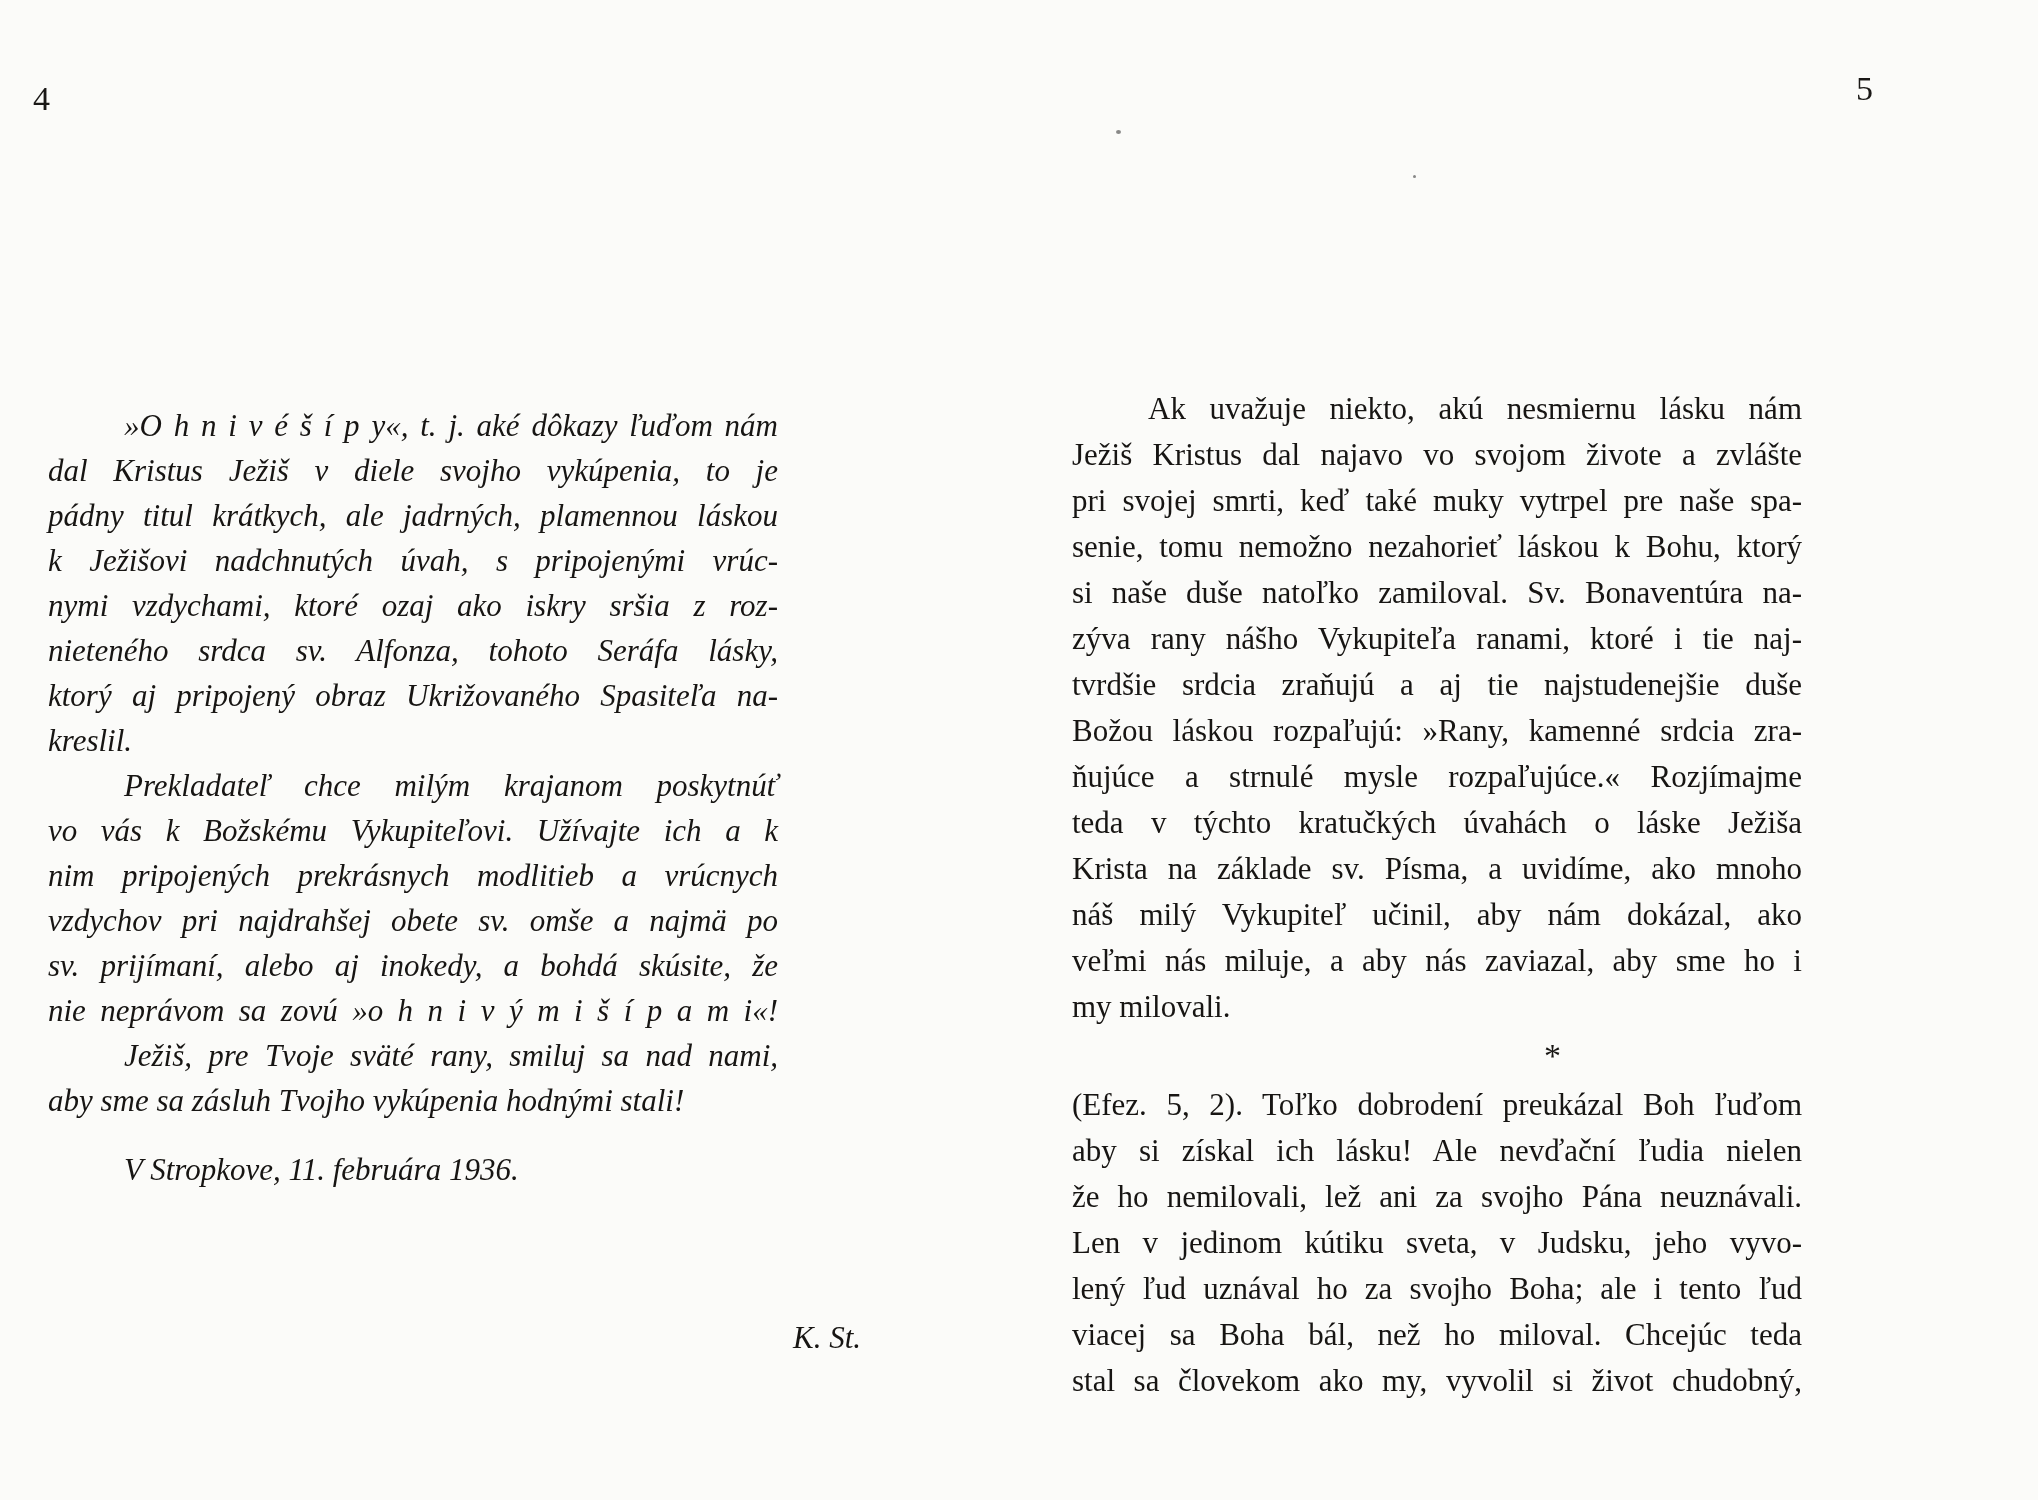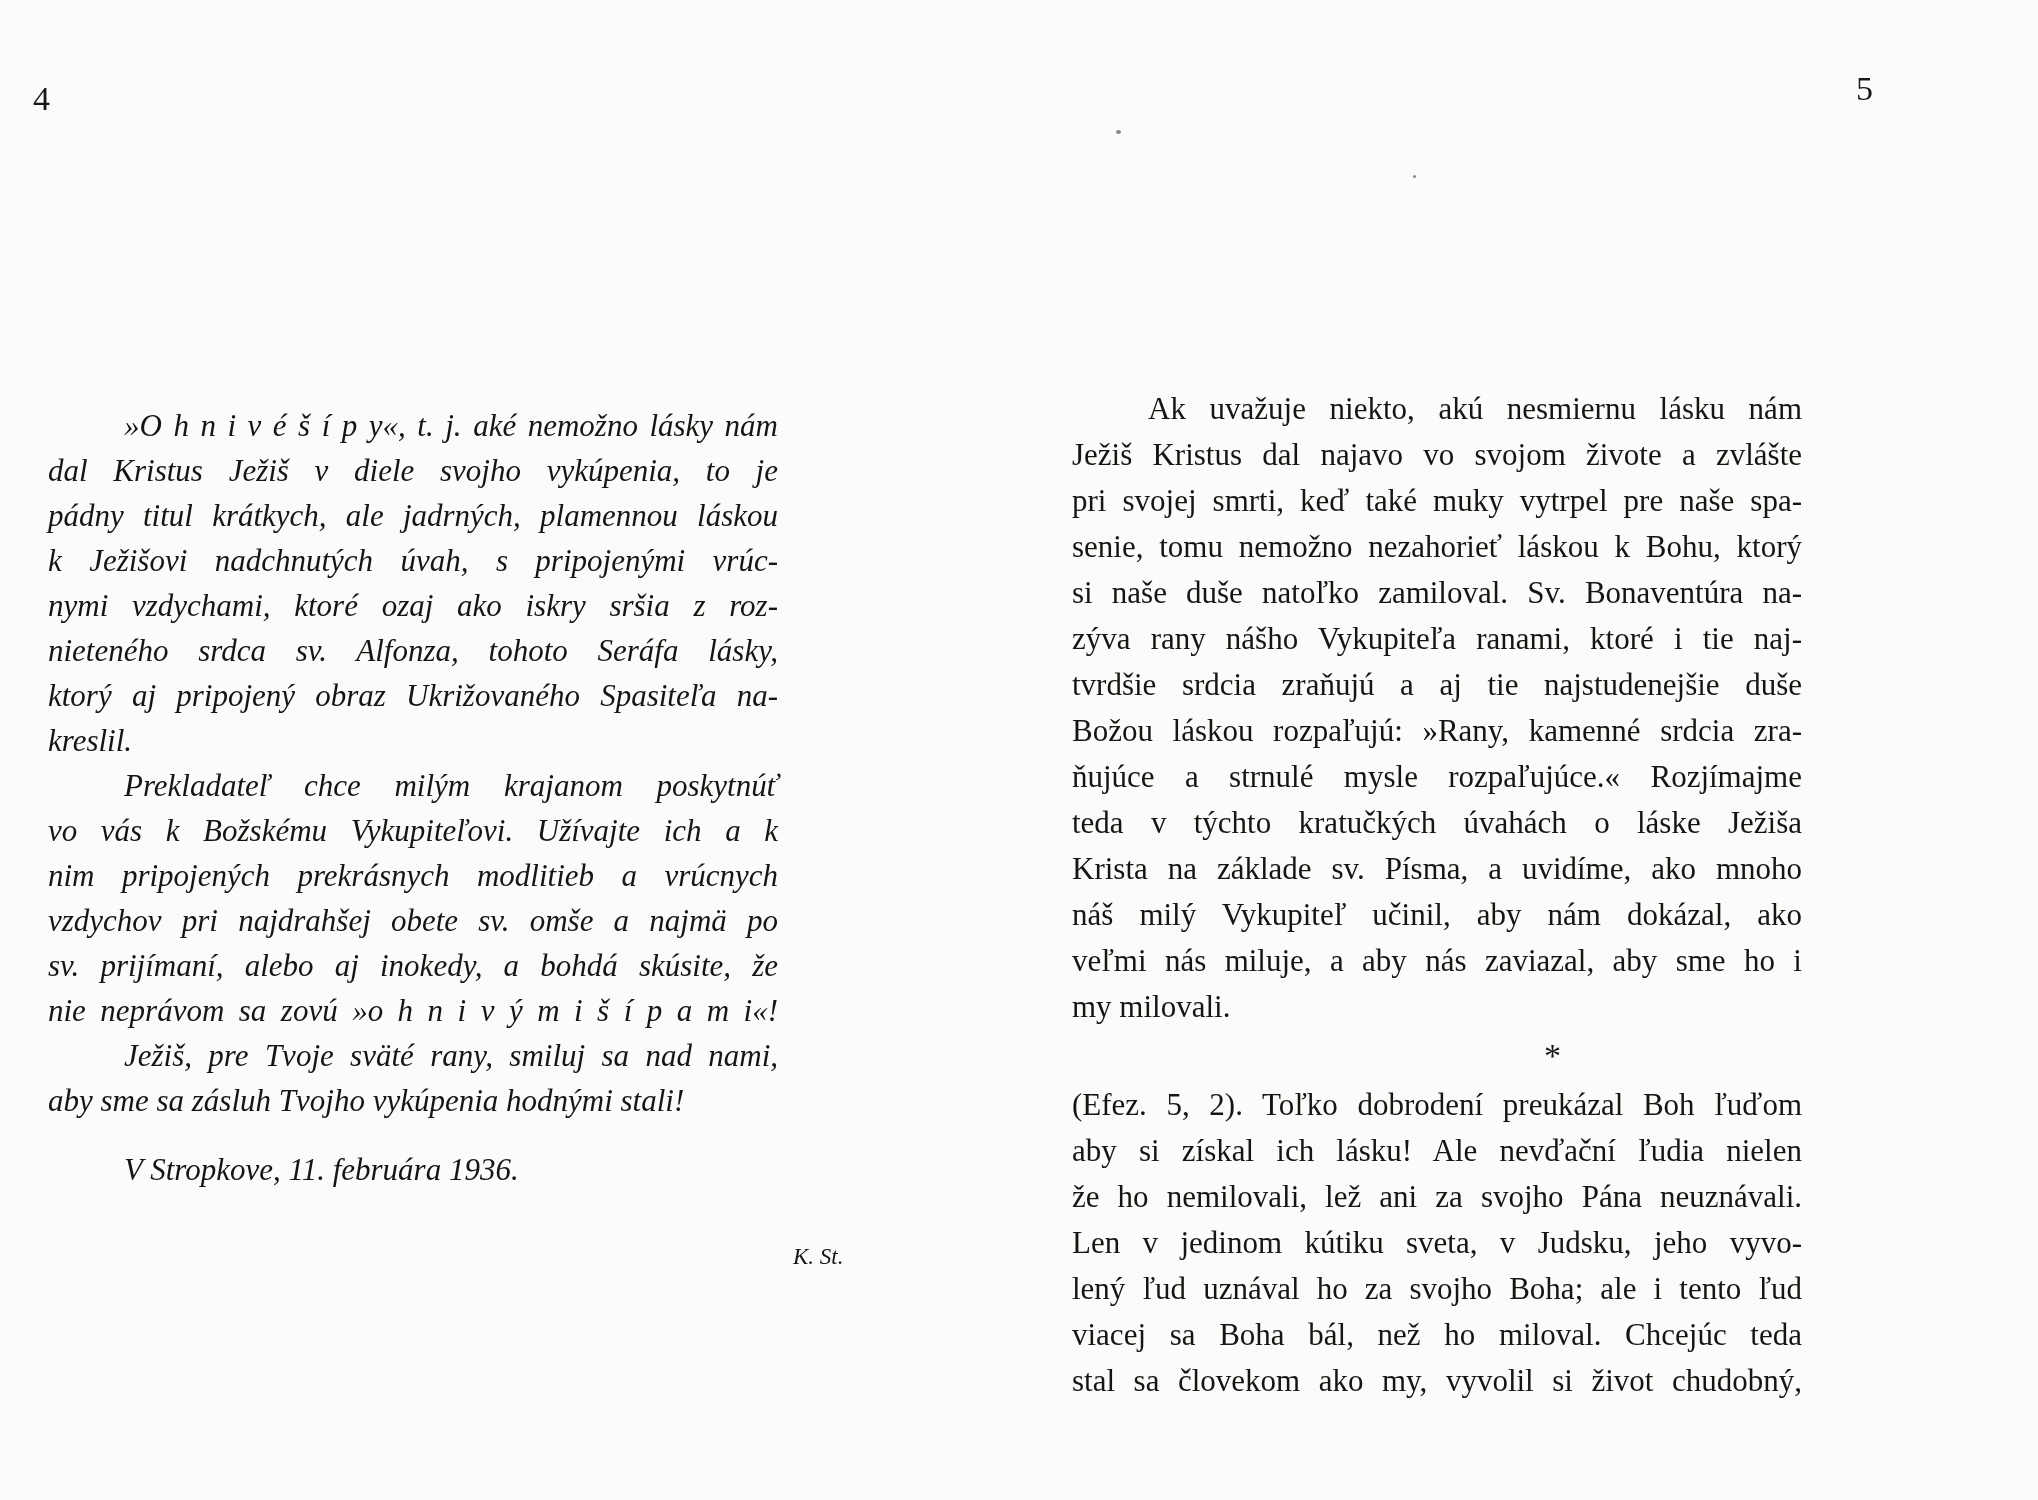--- a/index.html
+++ b/index.html
@@ -43,23 +43,23 @@
   .para + .para{}
   .para.dateline{margin-top:24px;}
   .separator{
     height:52px;line-height:52px;
     font-size:34px;
     padding-left:472px;
     text-align:left;
   }
   .signature{
     position:absolute;
-    left:793px;top:1244px;
+    left:793px;top:1320px;
     font-style:italic;
-    font-size:23px;
+    font-size:31px;
   }
   .speck{
     position:absolute;
     background:#4a4a4a;
     border-radius:50%;
     opacity:.65;
   }
   .speck-1{left:1116px;top:130px;width:5px;height:4px;}
   .speck-2{left:1413px;top:175px;width:3px;height:3px;}
 </style>
@@ -68,21 +68,21 @@
 
 <div>
 
   <div class="page-number pn-left">4</div>
 
   <div class="page-number pn-right">5</div>
 
   <div class="text-block left-block">
     <div>
         <div class="para">
-          <div class="line indent"><span>»O h n i v é  š í p y«,  t. j. aké nemožno lásky nám</span></div>
+          <div class="line indent"><span>»O h n i v é  š í p y«,  t. j. aké dôkazy ľuďom nám</span></div>
           <div class="line"><span>dal Kristus Ježiš v diele svojho vykúpenia, to je</span></div>
           <div class="line"><span>pádny titul krátkych, ale jadrných, plamennou láskou</span></div>
           <div class="line"><span>k Ježišovi nadchnutých úvah, s pripojenými vrúc-</span></div>
           <div class="line"><span>nymi vzdychami, ktoré ozaj ako iskry sršia z roz-</span></div>
           <div class="line"><span>nieteného srdca sv. Alfonza, tohoto Seráfa lásky,</span></div>
           <div class="line"><span>ktorý aj pripojený obraz Ukrižovaného Spasiteľa na-</span></div>
           <div class="line last"><span>kreslil.</span></div>
         </div>
         <div class="para">
           <div class="line indent"><span>Prekladateľ chce milým krajanom poskytnúť</span></div>

